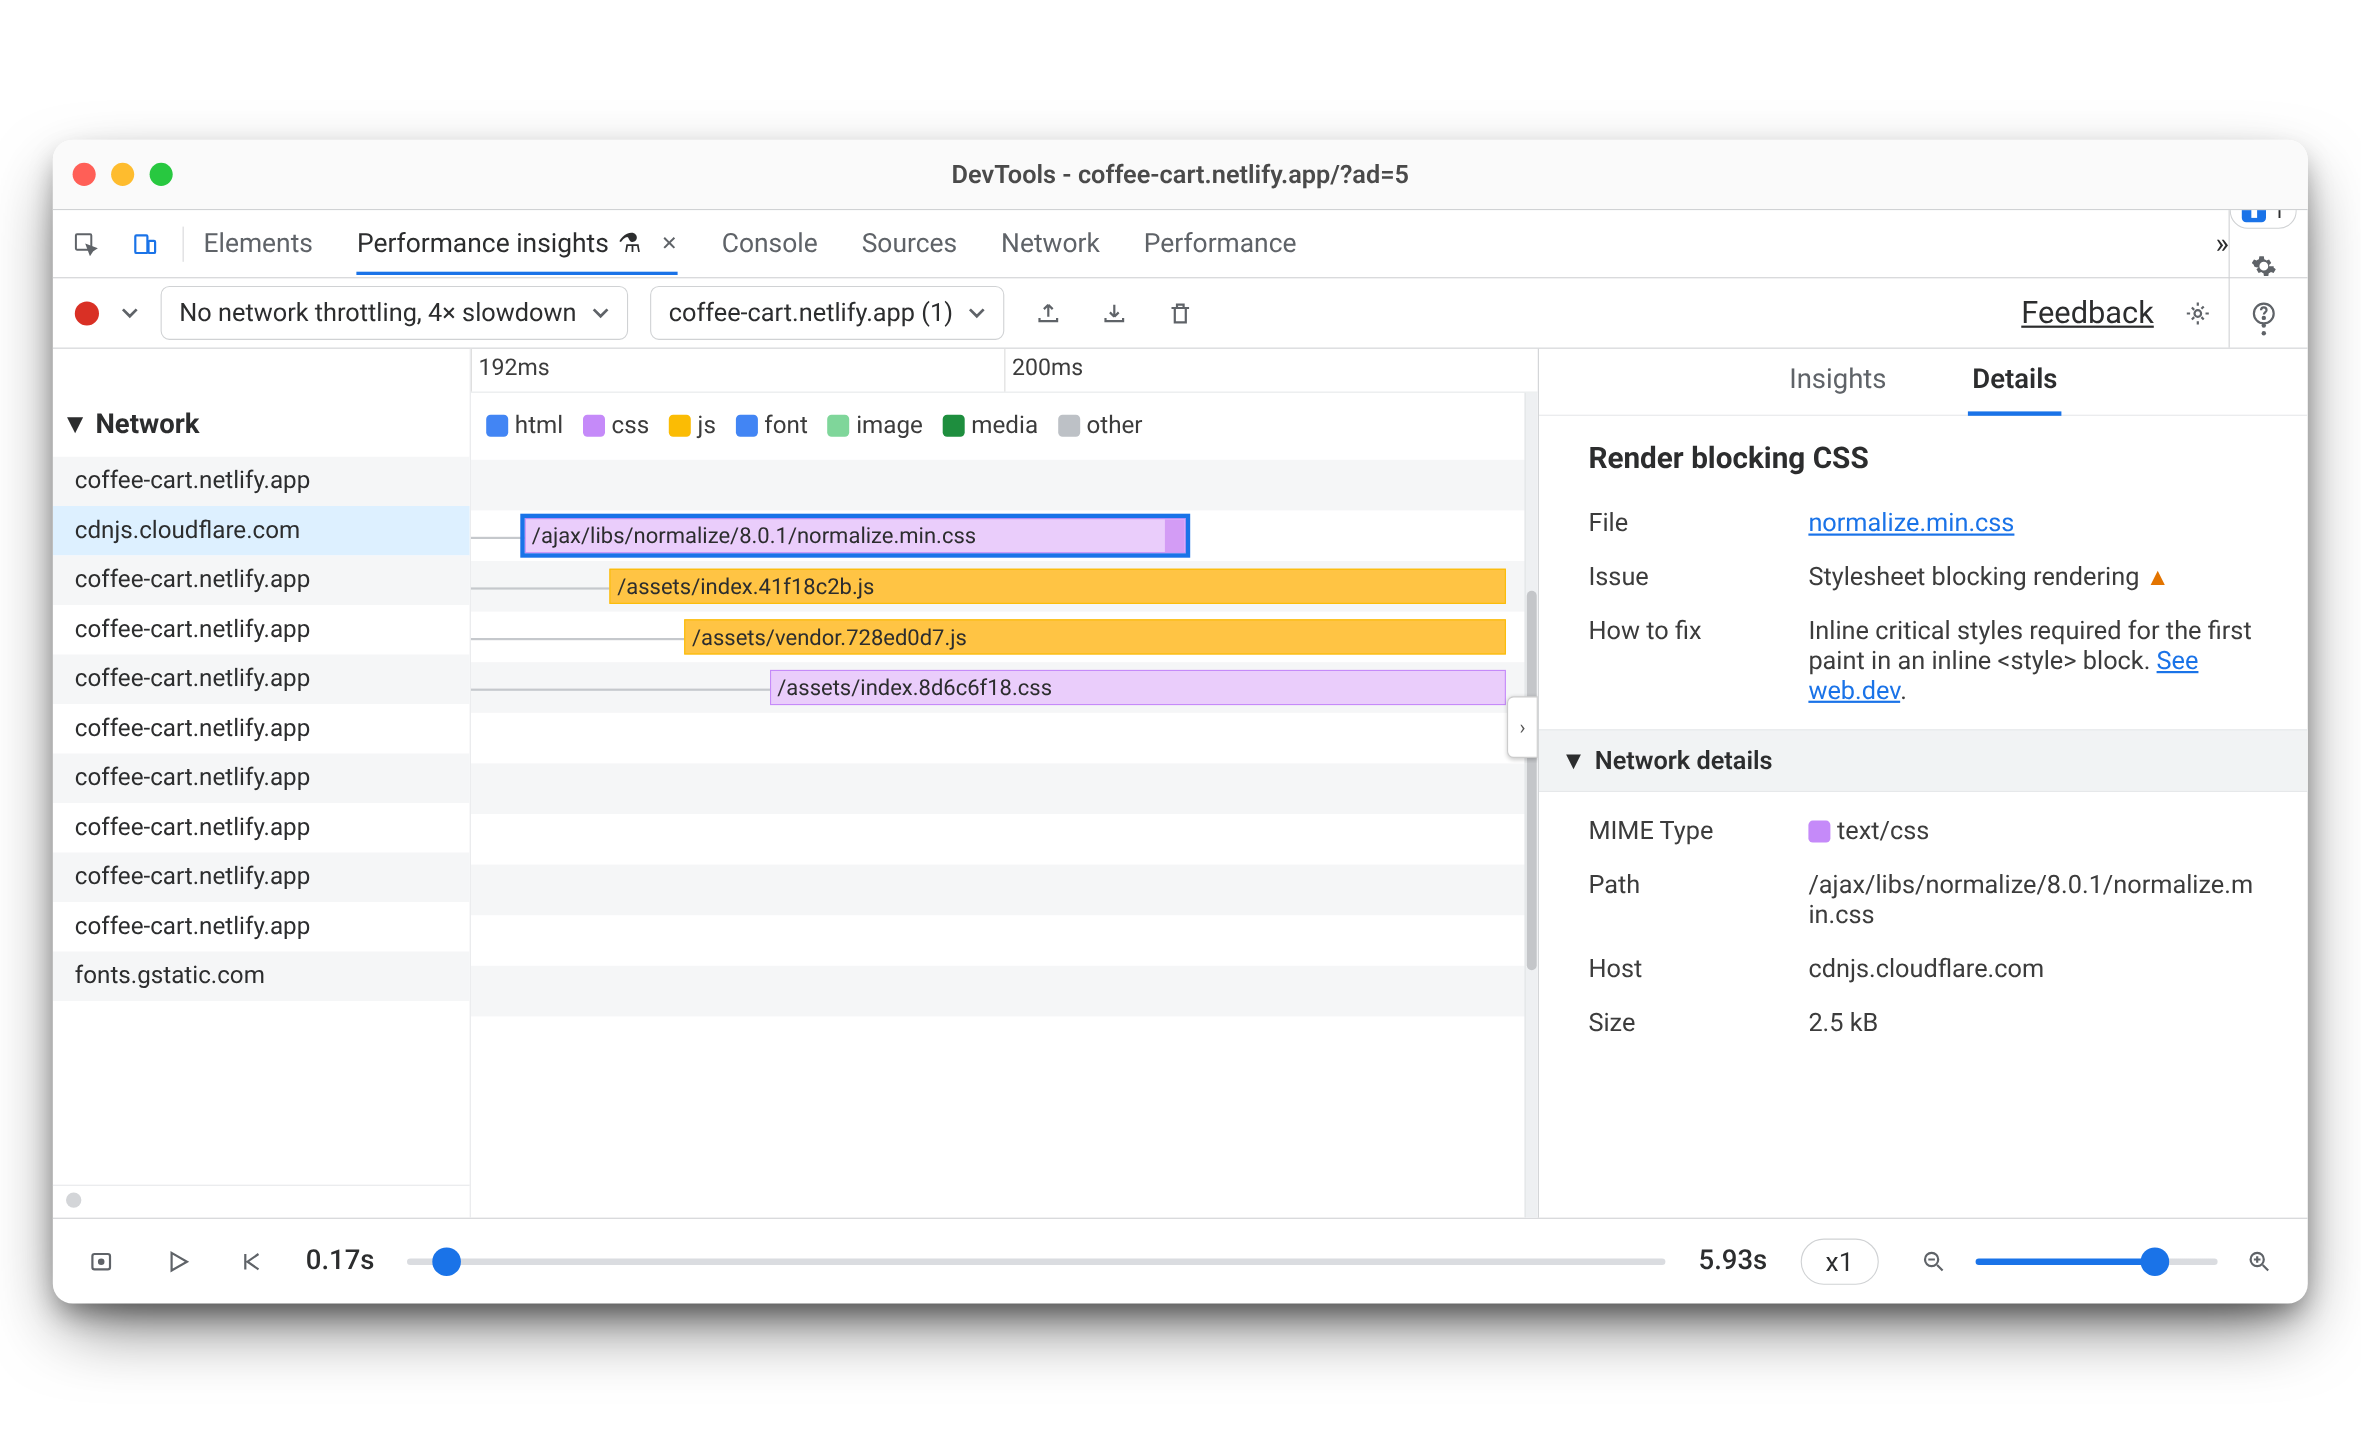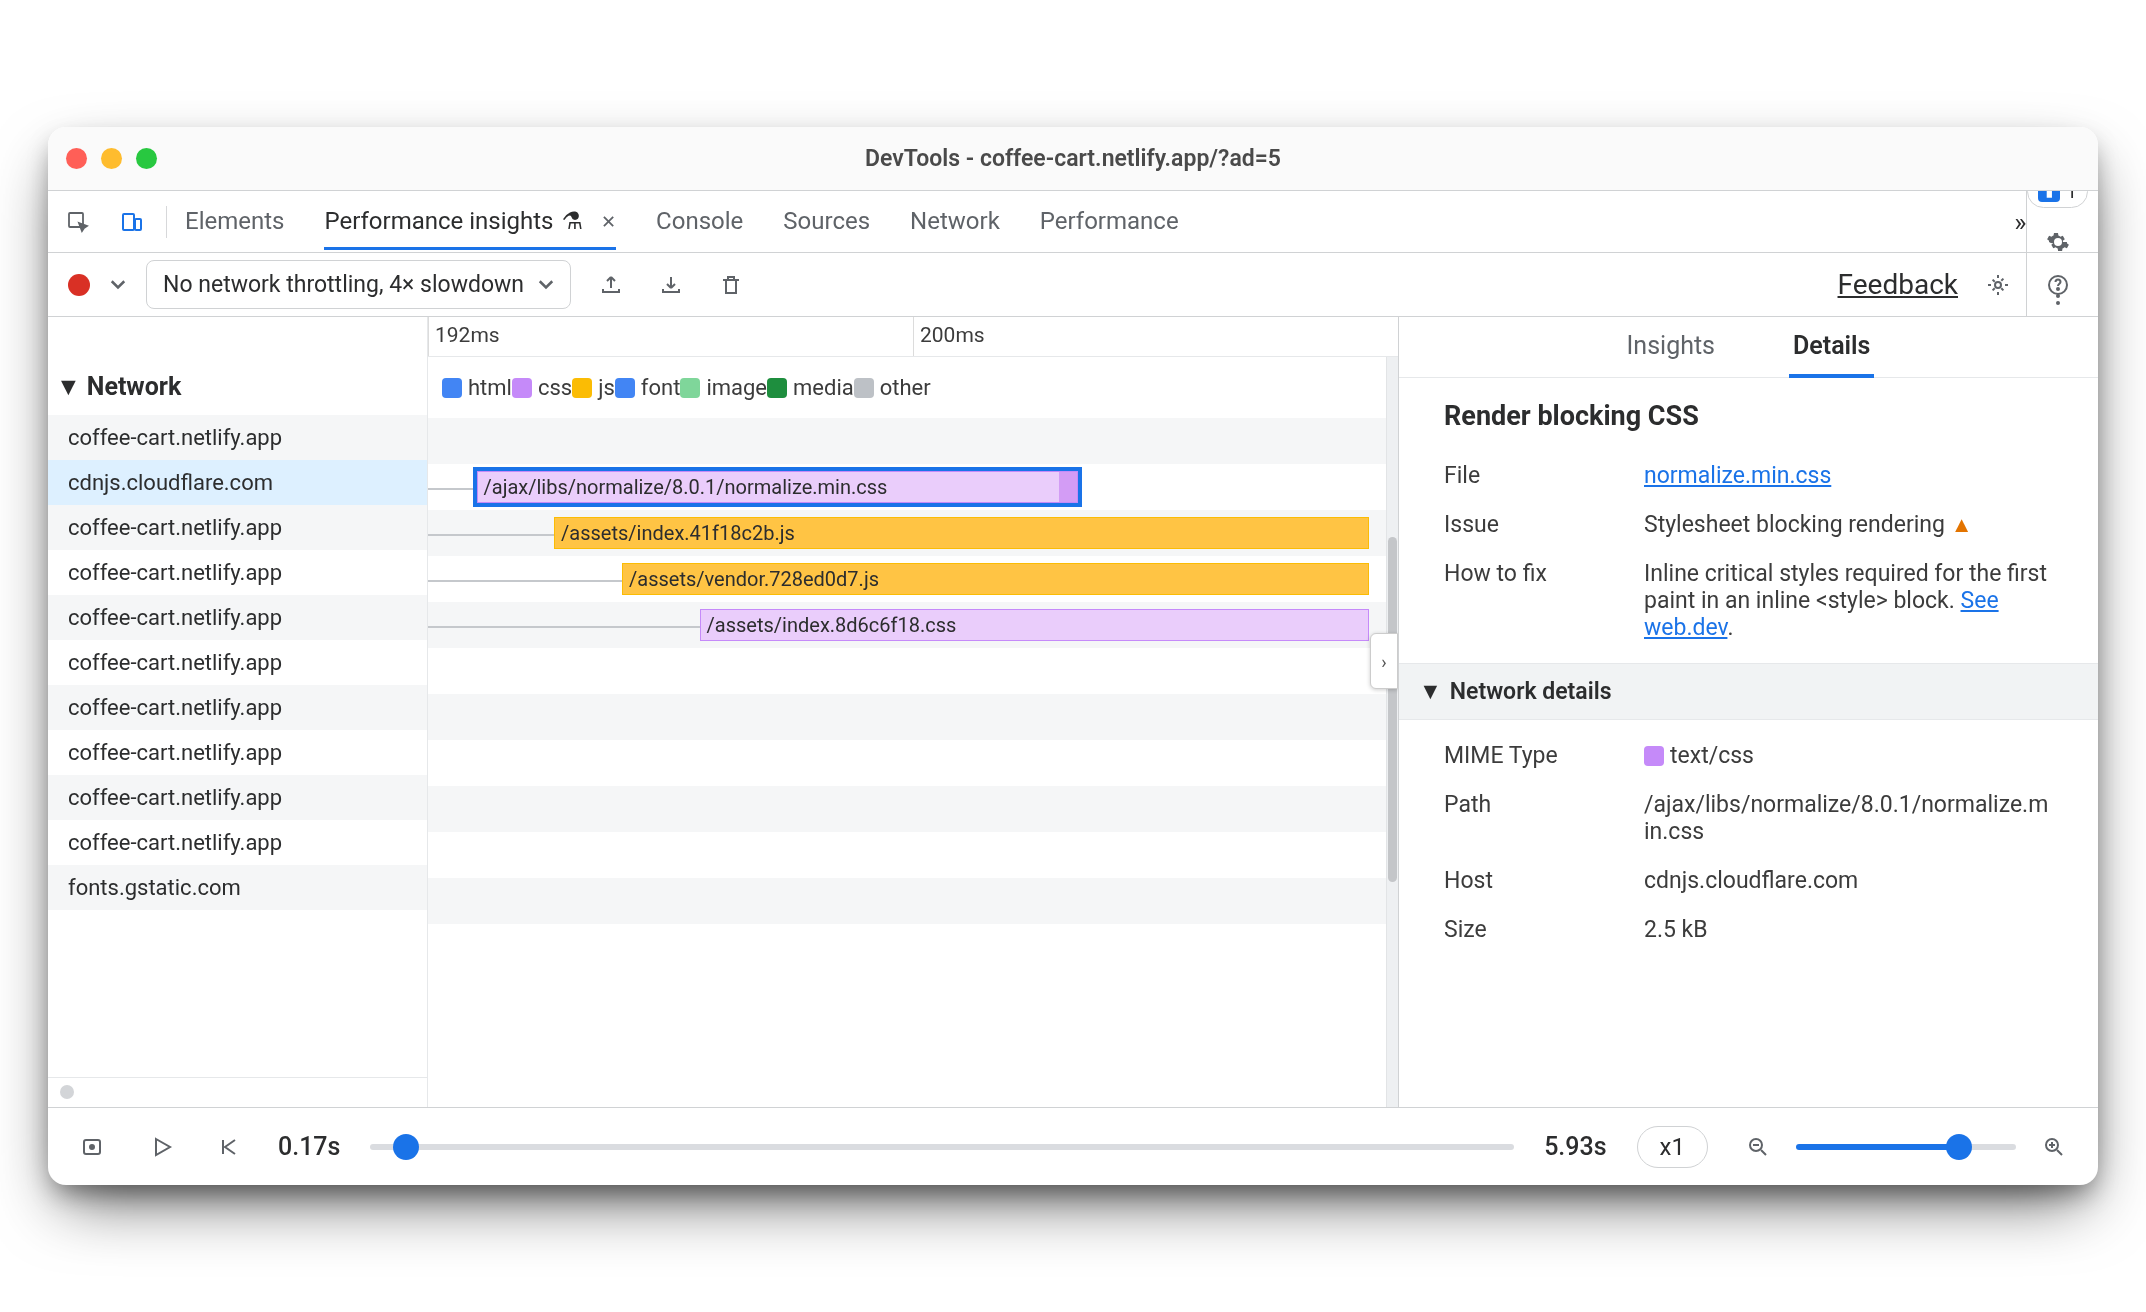--- a/index.html
+++ b/index.html
@@ -65,21 +65,21 @@
   .left .header{display:flex;align-items:center;gap:6px;padding:55px 8px 14px 8px;font-weight:700;font-size:25px;}
   .rows{flex:1;overflow:auto;}
   .row{padding:10px 20px;font-size:22px;white-space:nowrap;overflow:hidden;text-overflow:ellipsis;}
   .row:nth-child(odd){background:var(--row-alt);}
   .row.sel{background:#ddf0ff;}
 
   
   .mid{display:flex;flex-direction:column;overflow:hidden;position:relative;}
   .timehdr{display:flex;height:40px;border-bottom:1px solid var(--border-light);font-size:21px;color:#3c3c3c;}
   .timehdr .tick{flex:1;border-left:1px solid #dcdcdc;padding:6px 6px 0;}
-  .legend{display:flex;align-items:center;padding:18px 14px;font-size:22px;color:#3c3c3c;}
+  .legend{display:flex;align-items:center;gap:18px;padding:18px 14px;font-size:22px;color:#3c3c3c;}
   .swatch{width:20px;height:20px;border-radius:4px;display:inline-block;margin-right:6px;vertical-align:-3px;}
   .tracks{flex:1;position:relative;}
   .trackrow{height:46px;position:relative;}
   .trackrow:nth-child(odd){background:var(--row-alt);}
   .bar{position:absolute;top:7px;height:32px;display:flex;align-items:center;font-size:20px;white-space:nowrap;overflow:hidden;padding:0 6px;}
   .bar.css{background:var(--purple-light);border:1px solid var(--css);}
   .bar.css.sel{outline:4px solid var(--blue);}
   .bar.js{background:#ffe083;border:1px solid var(--js);}
   .bar.js.accent{background:#ffc444;}
   .thin{position:absolute;height:2px;background:#c5c8cc;top:24px;}
@@ -175,20 +175,26 @@
     </div>
   </div>
 
   <div class="toolbar">
     <span class="rec"></span>
     <svg class="chev" viewBox="0 0 12 8">
         <path d="M1 1l5 5 5-5" stroke="#5f6368" stroke-width="2" fill="none"></path>
       </svg>
     <div class="select">
       <span>No network throttling, 4× slowdown</span>
+      <svg class="chev" viewBox="0 0 12 8">
+          <path d="M1 1l5 5 5-5" stroke="#5f6368" stroke-width="2" fill="none"></path>
+        </svg>
+    </div>
+    <div class="select">
+      <span>coffee-cart.netlify.app (1)</span>
       <svg class="chev" viewBox="0 0 12 8">
           <path d="M1 1l5 5 5-5" stroke="#5f6368" stroke-width="2" fill="none"></path>
         </svg>
     </div>
     <span class="iconbtn">
         <svg viewBox="0 0 24 24" fill="none" stroke="currentColor" stroke-width="2">
           <path d="M12 15V4m0 0l-4 4m4-4l4 4"></path>
           <path d="M4 16v3h16v-3"></path>
         </svg>
       </span>

